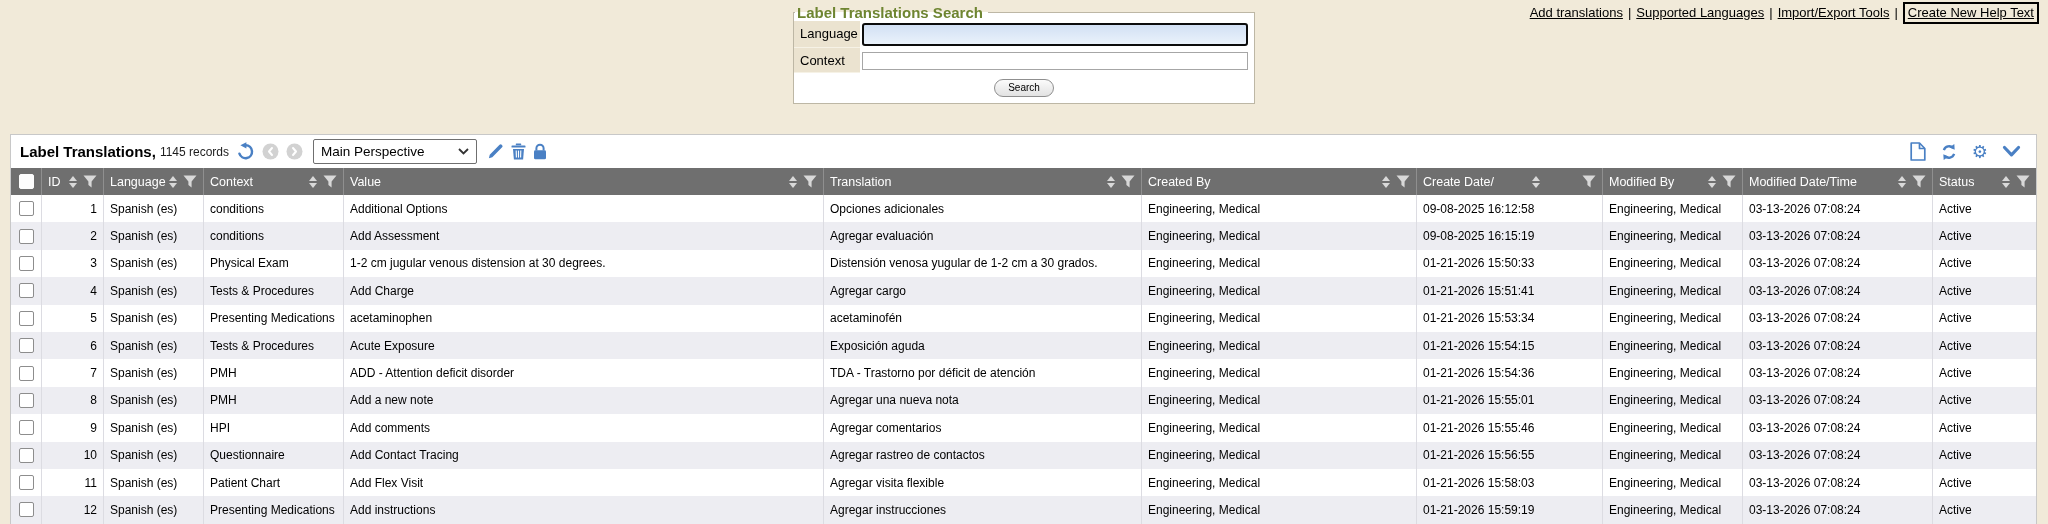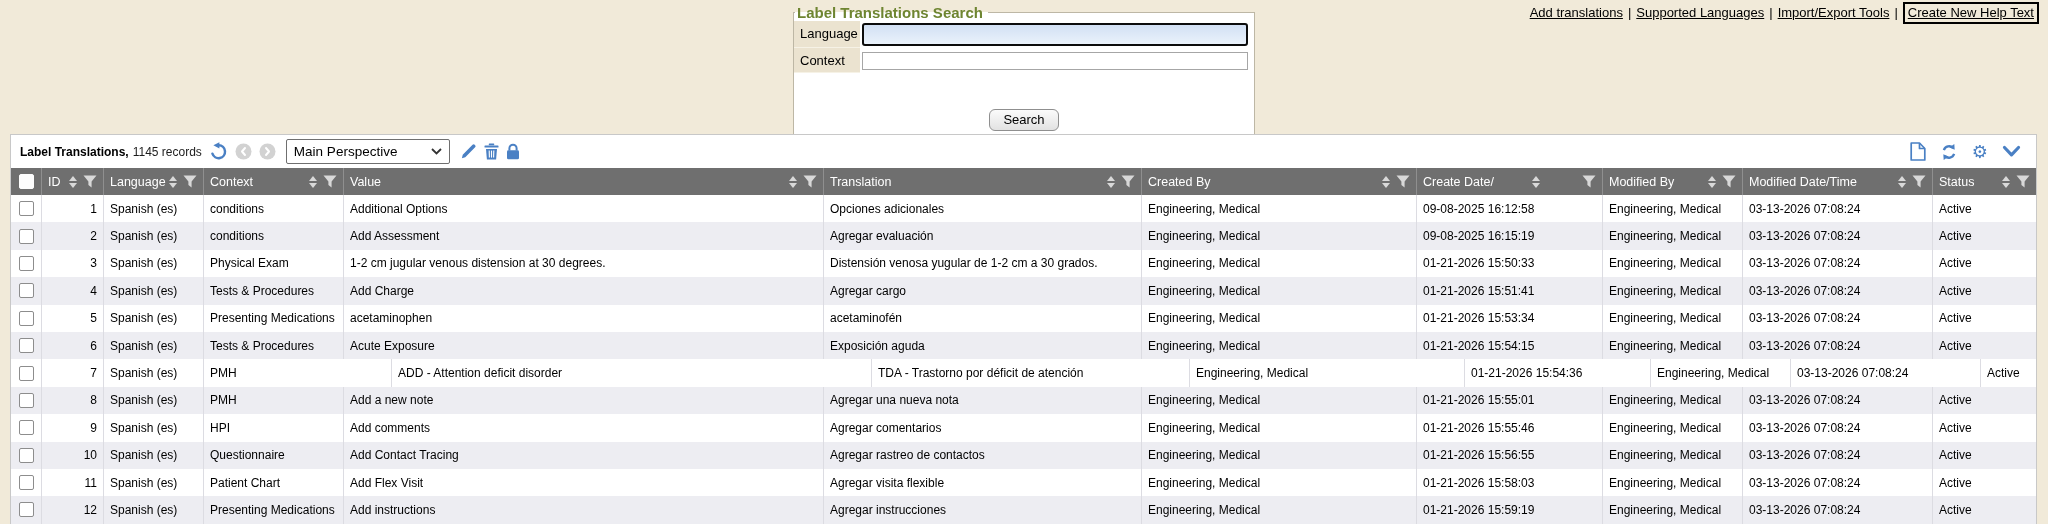--- a/index.html
+++ b/index.html
@@ -18,28 +18,28 @@
   fieldset{border:1px solid #bdb7a5;padding:0;margin:0;background:#fff;}
   legend{color:#6e8531;font-weight:bold;font-size:15px;padding:0 5px 0 2px;margin-left:1px;}
   .f-row{display:grid;grid-template-columns:66px 1fr;background:#fff;}
   .f-label{background:#ebe3d0;padding:5px 5px 4px 6px;font-size:13px;border-bottom:1px solid #f6f2e6;}
   .f-input-wrap{display:flex;align-items:center;padding:2px 6px 2px 2px;}
   input{font-family:"Liberation Sans",sans-serif;font-size:13px;}
   input.focused{flex:1;height:19px;background:linear-gradient(#d2e0f4,#eaf2fb);
        border:2px solid #0c0c0c;border-radius:3px;outline:none;padding:0 4px;}
   input.plain{flex:1;height:16px;background:#fff;border:1px solid #a6a6a6;padding:0 4px;}
   .f-btn-row{background:#fff;text-align:center;padding:4px 0 6px;}
-  .search-btn{font-family:"Liberation Sans",sans-serif;font-size:13px;padding:2px 13px 3px;
-       background:linear-gradient(#fbfbfb,#e2e2e2);border:1px solid #8f8f8f;border-radius:6px;cursor:pointer;margin-top:32px;}
+  .search-btn{font-family:"Liberation Sans",sans-serif;font-size:10px;padding:2px 13px 3px;
+       background:linear-gradient(#fbfbfb,#e2e2e2);border:1px solid #8f8f8f;border-radius:11px;cursor:pointer;}
 
   
   .panel{position:absolute;left:10px;right:11px;top:134px;bottom:0;
        background:#fff;border:1px solid #c8c8c8;border-bottom:none;box-sizing:border-box;}
   .toolbar{height:33px;display:flex;align-items:center;padding:0 9px;gap:7px;}
-  .tb-title{font-weight:bold;font-size:12px;}
+  .tb-title{font-weight:bold;font-size:15px;}
   .tb-records{font-size:12px;color:#1c1c1c;margin-left:-3px;}
   .tb-icon{display:inline-flex;align-items:center;justify-content:center;cursor:pointer;line-height:0;}
   .gear-glyph{font-family:"DejaVu Sans",sans-serif;font-size:18px;color:#4a80c4;line-height:1;}
   .perspective{min-width:148px;height:23px;border:1px solid #6f6f6f;border-radius:2px;background:#fff;
        display:inline-flex;align-items:center;justify-content:space-between;padding:0 7px;font-size:13.5px;cursor:pointer;margin:0 3px;}
   .spacer{flex:1;}
   .right-icons{display:flex;align-items:center;gap:14px;margin-right:6px;}
 
   
   .thead{display:flex;height:27px;background:#6f6f6f;color:#fff;}
@@ -492,21 +492,21 @@
           </div>
           <div class="cell num" style="width: 62px; flex: 0 0 62px;">
             <span>7</span>
           </div>
           <div class="cell" style="width: 100px; flex: 0 0 100px;">
             <span>Spanish (es)</span>
           </div>
           <div class="cell" style="width: 140px; flex: 0 0 140px;">
             <span>PMH</span>
           </div>
-          <div class="cell" style="width: 480px; flex: 0 0 480px; margin-left: 48px;">
+          <div class="cell" style="width: 480px; flex: 0 0 480px;">
             <span>ADD - Attention deficit disorder</span>
           </div>
           <div class="cell" style="width: 318px; flex: 0 0 318px;">
             <span>TDA - Trastorno por déficit de atención</span>
           </div>
           <div class="cell" style="width: 275px; flex: 0 0 275px;">
             <span class="link">Engineering, Medical</span>
           </div>
           <div class="cell" style="width: 186px; flex: 0 0 186px;">
             <span>01-21-2026 15:54:36</span>

